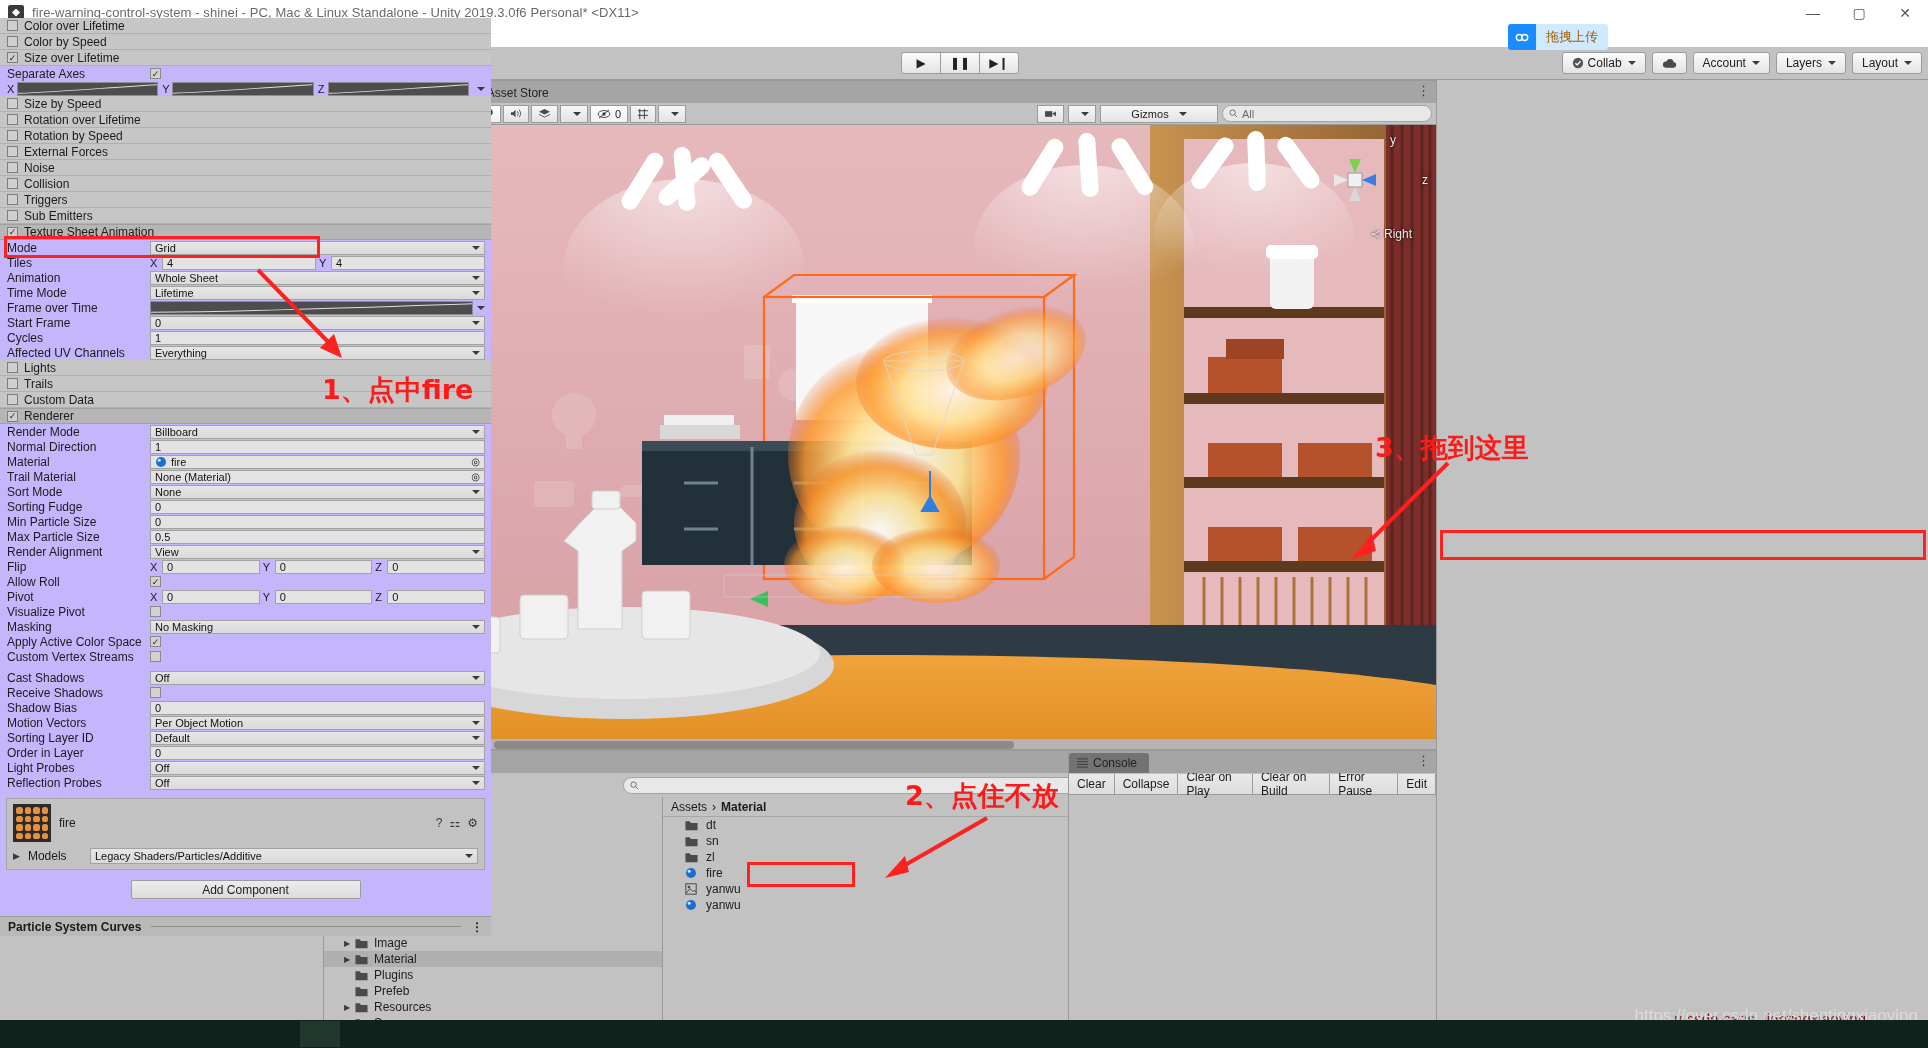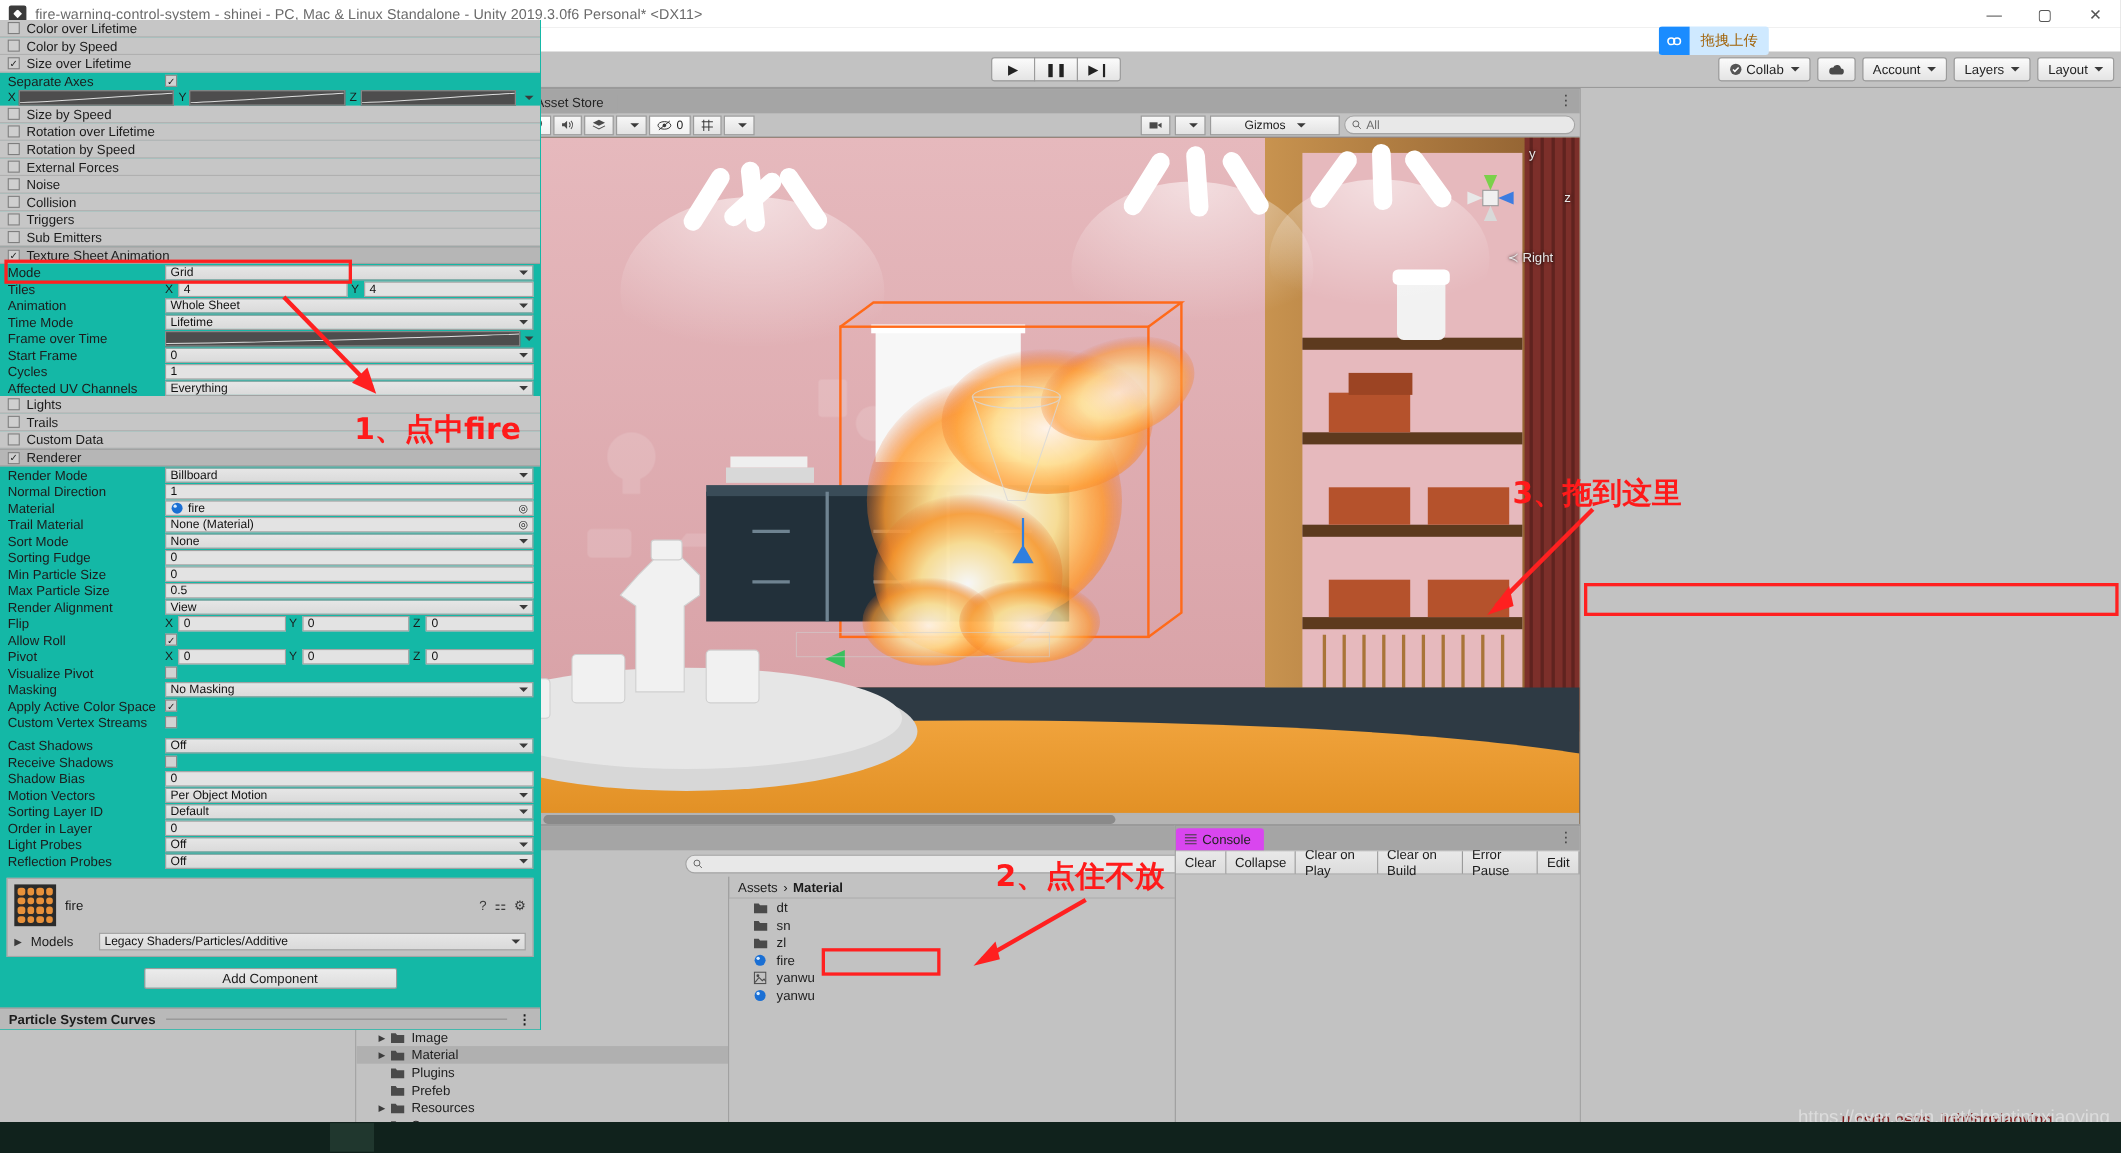--- a/index.html
+++ b/index.html
@@ -70,21 +70,21 @@
   .upload-badge .ub-txt { padding:0 10px; color:#a16207; font-size:13px;}
 
   
   .panel { position:absolute; background:#c2c2c2; border:1px solid #9a9a9a; }
   .panel-tabbar { height:22px; background:#a5a5a5; display:flex; align-items:flex-end; position:relative;}
   .ptab {
     height:20px; padding:0 12px 0 8px; display:flex; align-items:center; gap:5px;
     font-size:12px; color:#232323; background:#a5a5a5;
     border-radius:3px 3px 0 0;
   }
-  .ptab.active { background:#d946ef;justify-content:center; }
+  .ptab.active { background:#737373;justify-content:center; }
   .ptab-menu { position:absolute; right:6px; top:4px; color:#3a3a3a; font-size:13px; line-height:12px;}
 
   
   #hierarchy { left:0; top:80px; width:323px; height:670px; }
   .h-toolbar { height:24px; display:flex; align-items:center; padding:0 4px; gap:4px; background:#c2c2c2;}
   .plusbtn { display:flex; align-items:center; gap:2px; font-size:15px; color:#2c2c2c; padding:0 3px;}
   .srch {
     flex:1; height:17px; background:#e8e8e8; border:1px solid #a4a4a4; border-radius:9px;
     display:flex; align-items:center; padding:0 6px; gap:4px; font-size:11px; color:#6c6c6c;
   }
@@ -122,21 +122,21 @@
   #console { left:1068px; top:750px; width:369px; height:298px; }
   .cs-toolbar { height:22px; display:flex; align-items:center; background:#c2c2c2; border-bottom:1px solid #9a9a9a;}
   .csb { height:20px; padding:0 8px; background:linear-gradient(#e9e9e9,#dcdcdc); border-right:1px solid #9b9b9b;
          display:flex; align-items:center; font-size:12px;}
 
   
   #inspector { left:1437px; top:74px; width:491px; height:936px; background:#c2c2c2; border:none;}
   .in-tabbar { height:18px; background:#a5a5a5; display:flex; align-items:flex-end; }
   .in-tab { height:17px; padding:0 12px; display:flex; align-items:center; gap:5px; font-size:12px;
             background:#c2c2c2; border-top:2px solid #3d7cc9; }
-  .in-body { height:calc(100% - 18px); overflow:hidden; position:relative; background:#14b8a6; }
+  .in-body { height:calc(100% - 18px); overflow:hidden; position:relative; background:#c4b5fd; }
   .mod-row { height:16px; display:flex; align-items:center; padding-left:7px; background:#c6c6c6;
              border-bottom:1px solid #b0b0b0; font-size:12px;}
   .cb { width:11px;height:11px;background:#cfcfcf;border:1px solid #7e7e7e; margin-right:6px; flex:none;
         display:flex;align-items:center;justify-content:center; font-size:9px; color:#222;}
   .sect-hdr { height:16px; display:flex; align-items:center; padding-left:7px; background:#b6b6b6;
               border-top:1px solid #a0a0a0; border-bottom:1px solid #a0a0a0; font-size:12px;}
   .prow { height:15px; display:flex; align-items:center; padding-left:7px; font-size:12px; gap:0;}
   .plabel { width:143px; flex:none; color:#1c1c1c; white-space:nowrap; overflow:hidden;}
   .pfield { flex:1; height:14px; margin-right:6px; display:flex; align-items:center; }
   .fld { flex:1; height:14px; background:#e3e3e3; border:1px solid #a2a2a2; font-size:11px;

